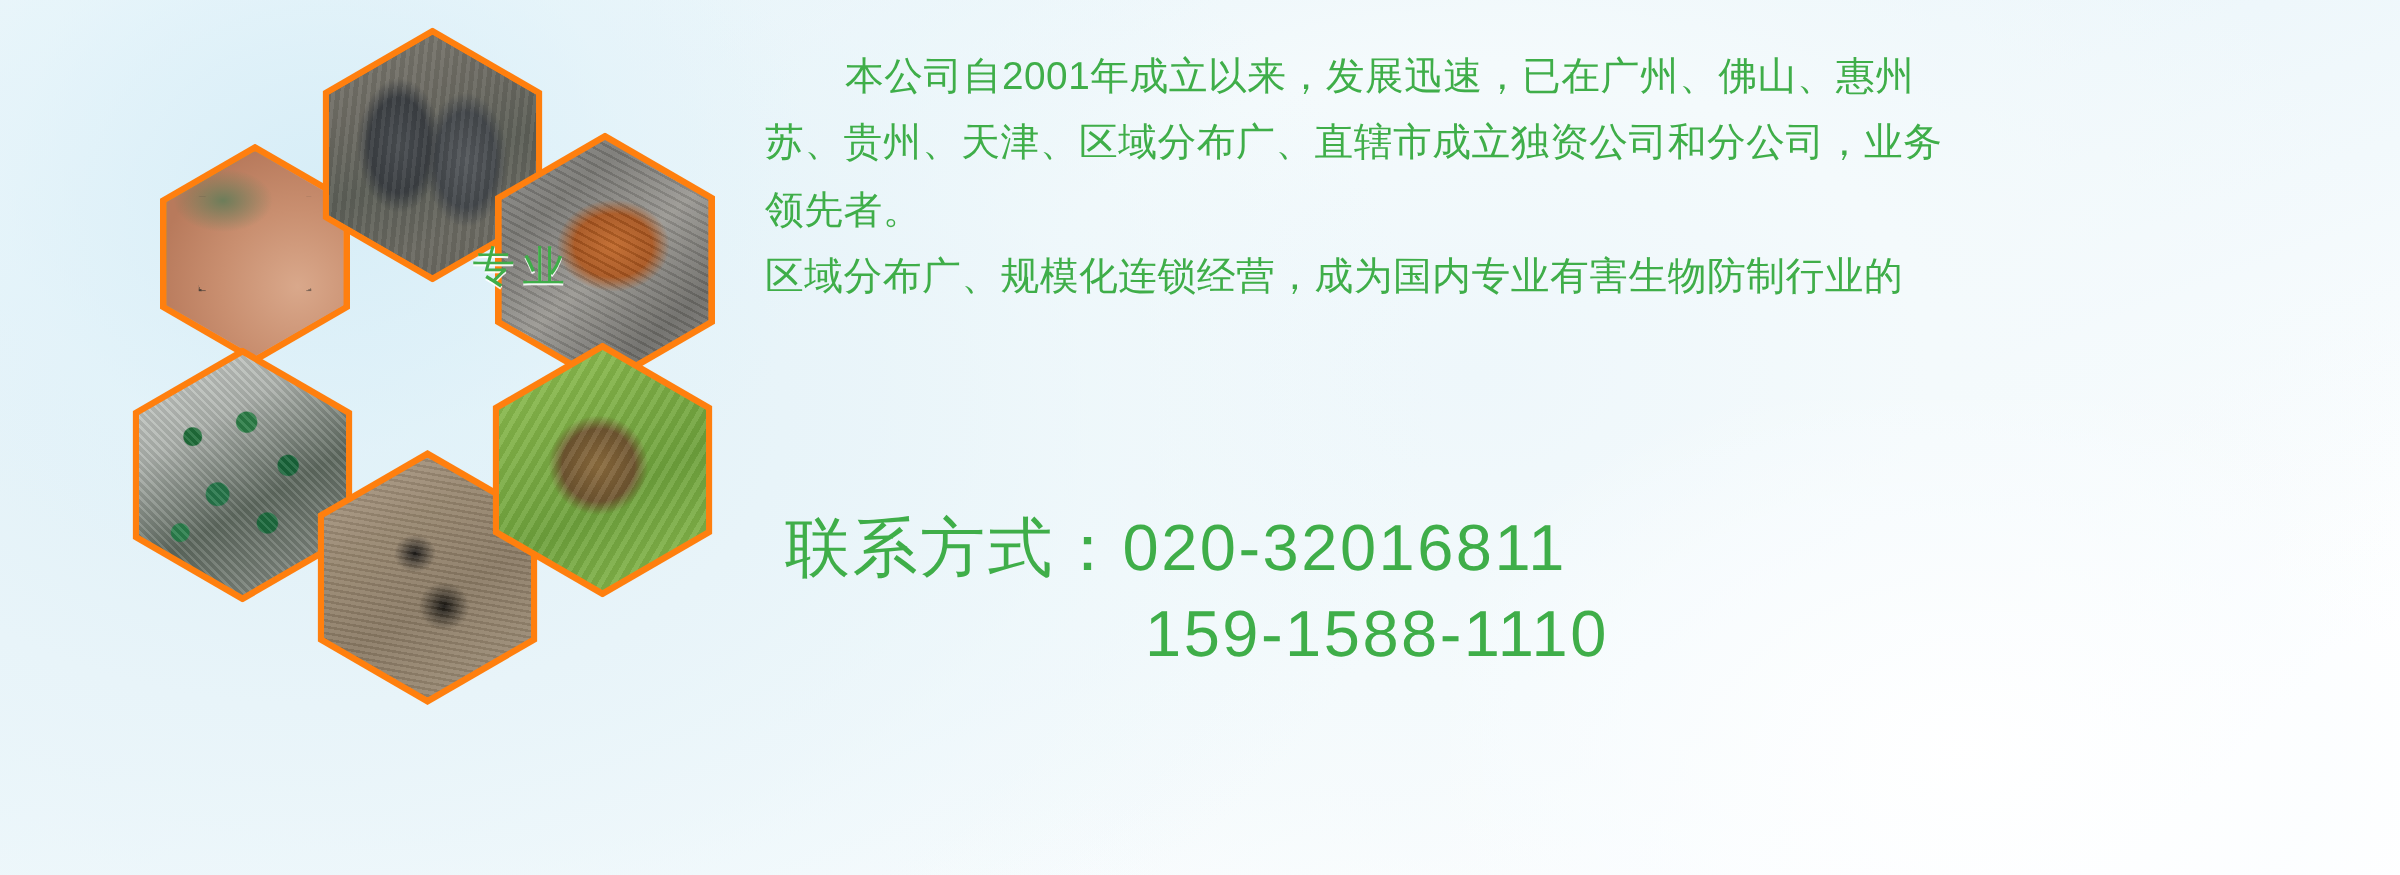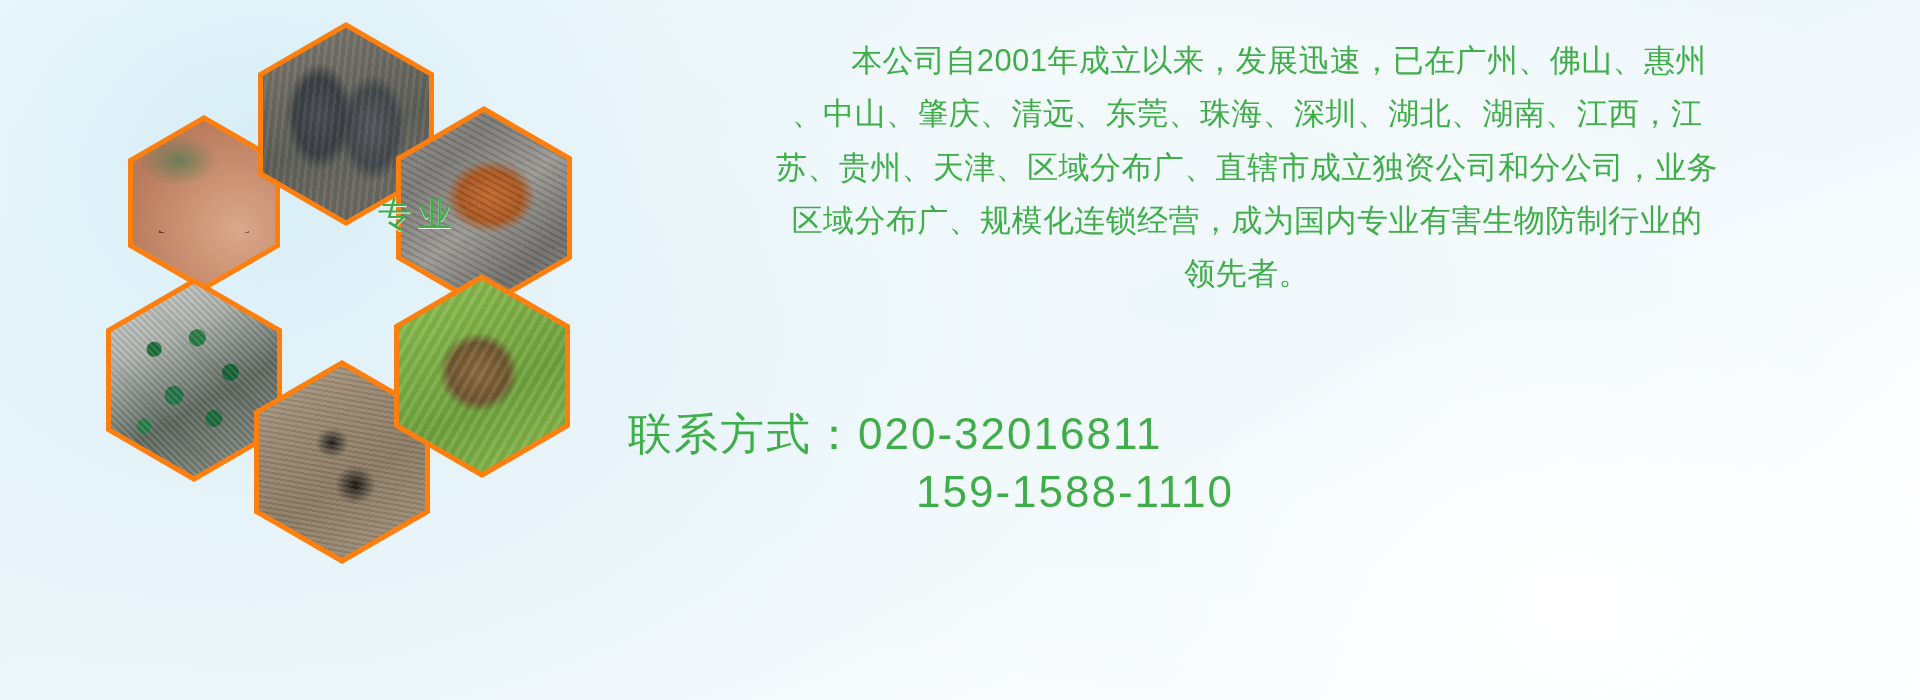--- a/index.html
+++ b/index.html
@@ -90,28 +90,28 @@
 
   .hex-center-text{
     position:absolute;left:248px;top:180px;width:168px;
     text-align:center;color:#3fae49;font-weight:400;
     text-shadow:0 1px 0 rgba(255,255,255,.9);
     letter-spacing:6px;line-height:1.42;font-size:34px;
   }
   .hex-center-text div{white-space:nowrap;}
 
   
-  #copy{position:absolute;left:612px;top:34px;width:1270px;text-align:center;}
+  #copy{position:absolute;left:612px;top:34px;width:1270px;}
   #intro{
     color:#3fae49;font-size:31px;line-height:1.72;
     letter-spacing:.4px;font-weight:500;text-indent:64px;
   }
   #intro p{margin:0;}
   #contact{position:absolute;left:628px;top:405px;color:#3fae49;font-weight:500;}
-  .contact-line{font-size:44px;line-height:1.32;letter-spacing:2px;white-space:nowrap;}
+  .contact-line{font-size:52px;line-height:1.32;letter-spacing:2px;white-space:nowrap;}
   .contact-line.secondary{padding-left:288px;text-align:center;}
 </style>
 </head>
 <body>
 
 <div id="banner">
 
   <div class="glow-tl"></div>
   <div class="glow-br"></div>
 
@@ -158,24 +158,23 @@
     </div>
 
     <div class="hex-center-text">
       <div>专业</div>
     </div>
   </div>
 
   <div id="copy">
     <div id="intro">
       <p>本公司自2001年成立以来，发展迅速，已在广州、佛山、惠州</p>
-      <p style="text-indent:0">、中山、肇庆、清远、东莞、珠海、深圳、湖北、湖南、江西，江</p>
       <p style="text-indent:0">苏、贵州、天津、区域分布广、直辖市成立独资公司和分公司，业务</p>
+      <p style="text-indent:0">领先者。</p>
       <p style="text-indent:0">区域分布广、规模化连锁经营，成为国内专业有害生物防制行业的</p>
-      <p style="text-indent:0">领先者。</p>
     </div>
   </div>
 
   <div id="contact">
     <div class="contact-line">联系方式：020-32016811</div>
     <div class="contact-line secondary">159-1588-1110</div>
   </div>
 
 </div>
 

